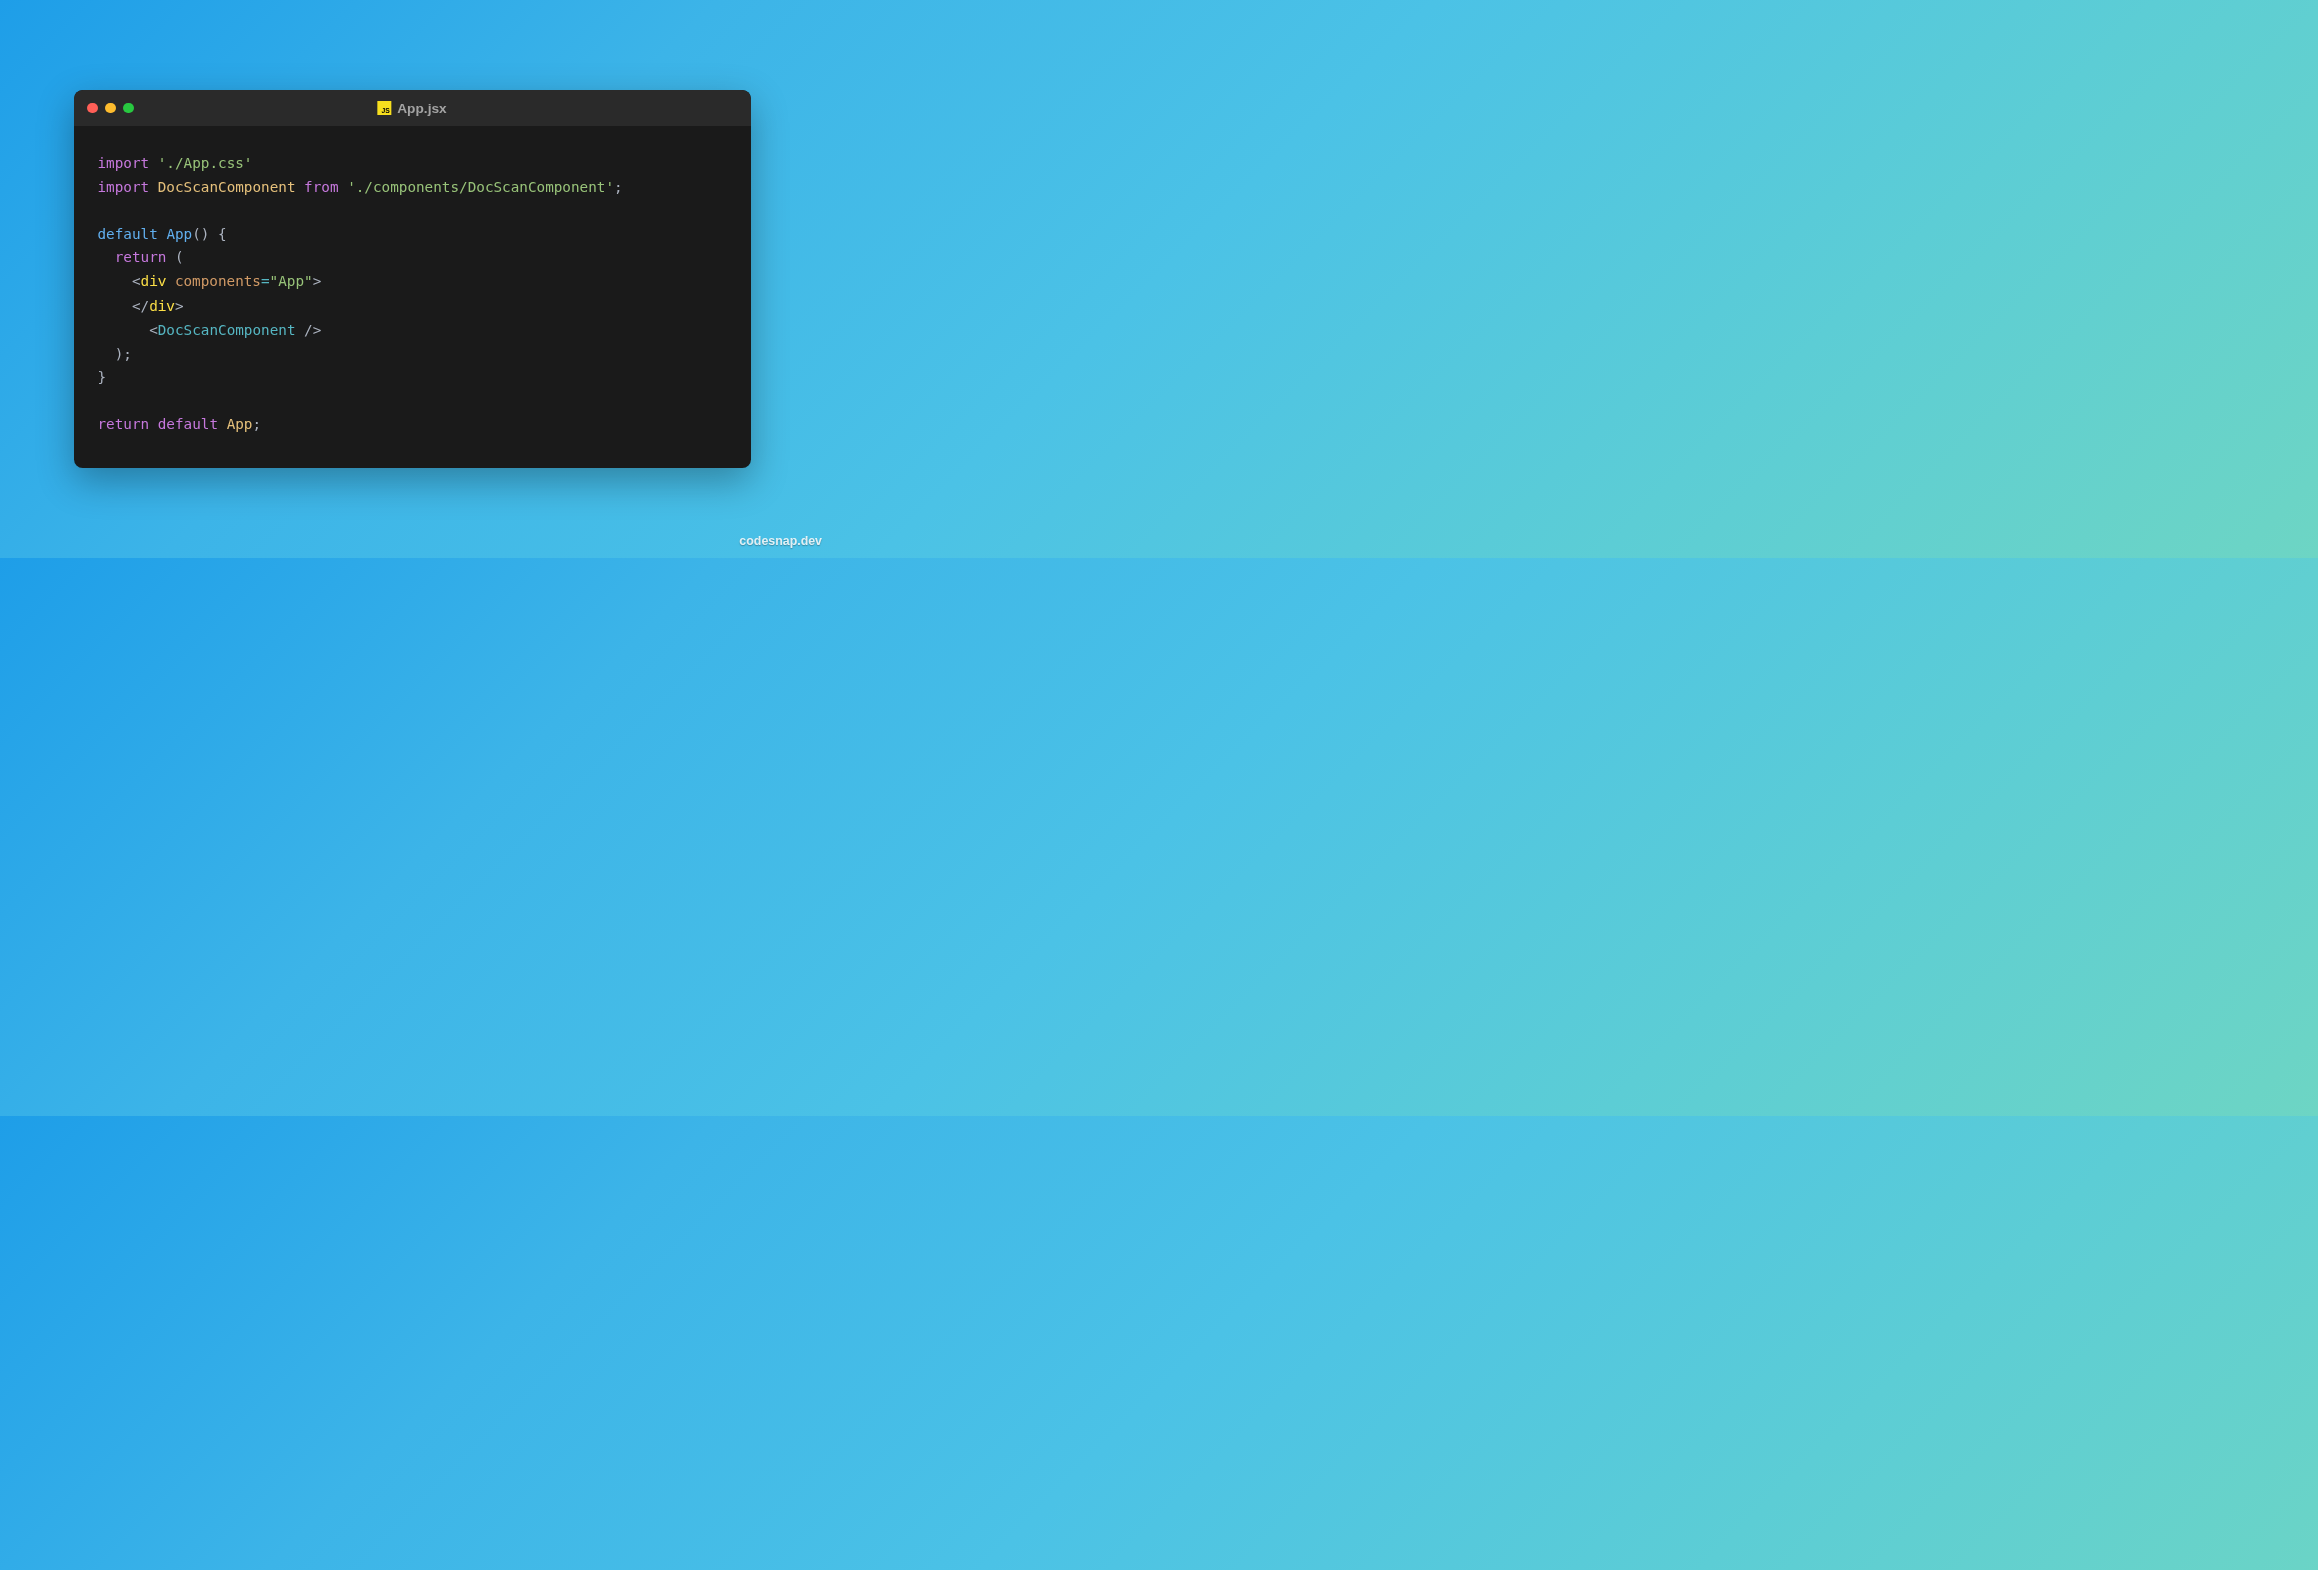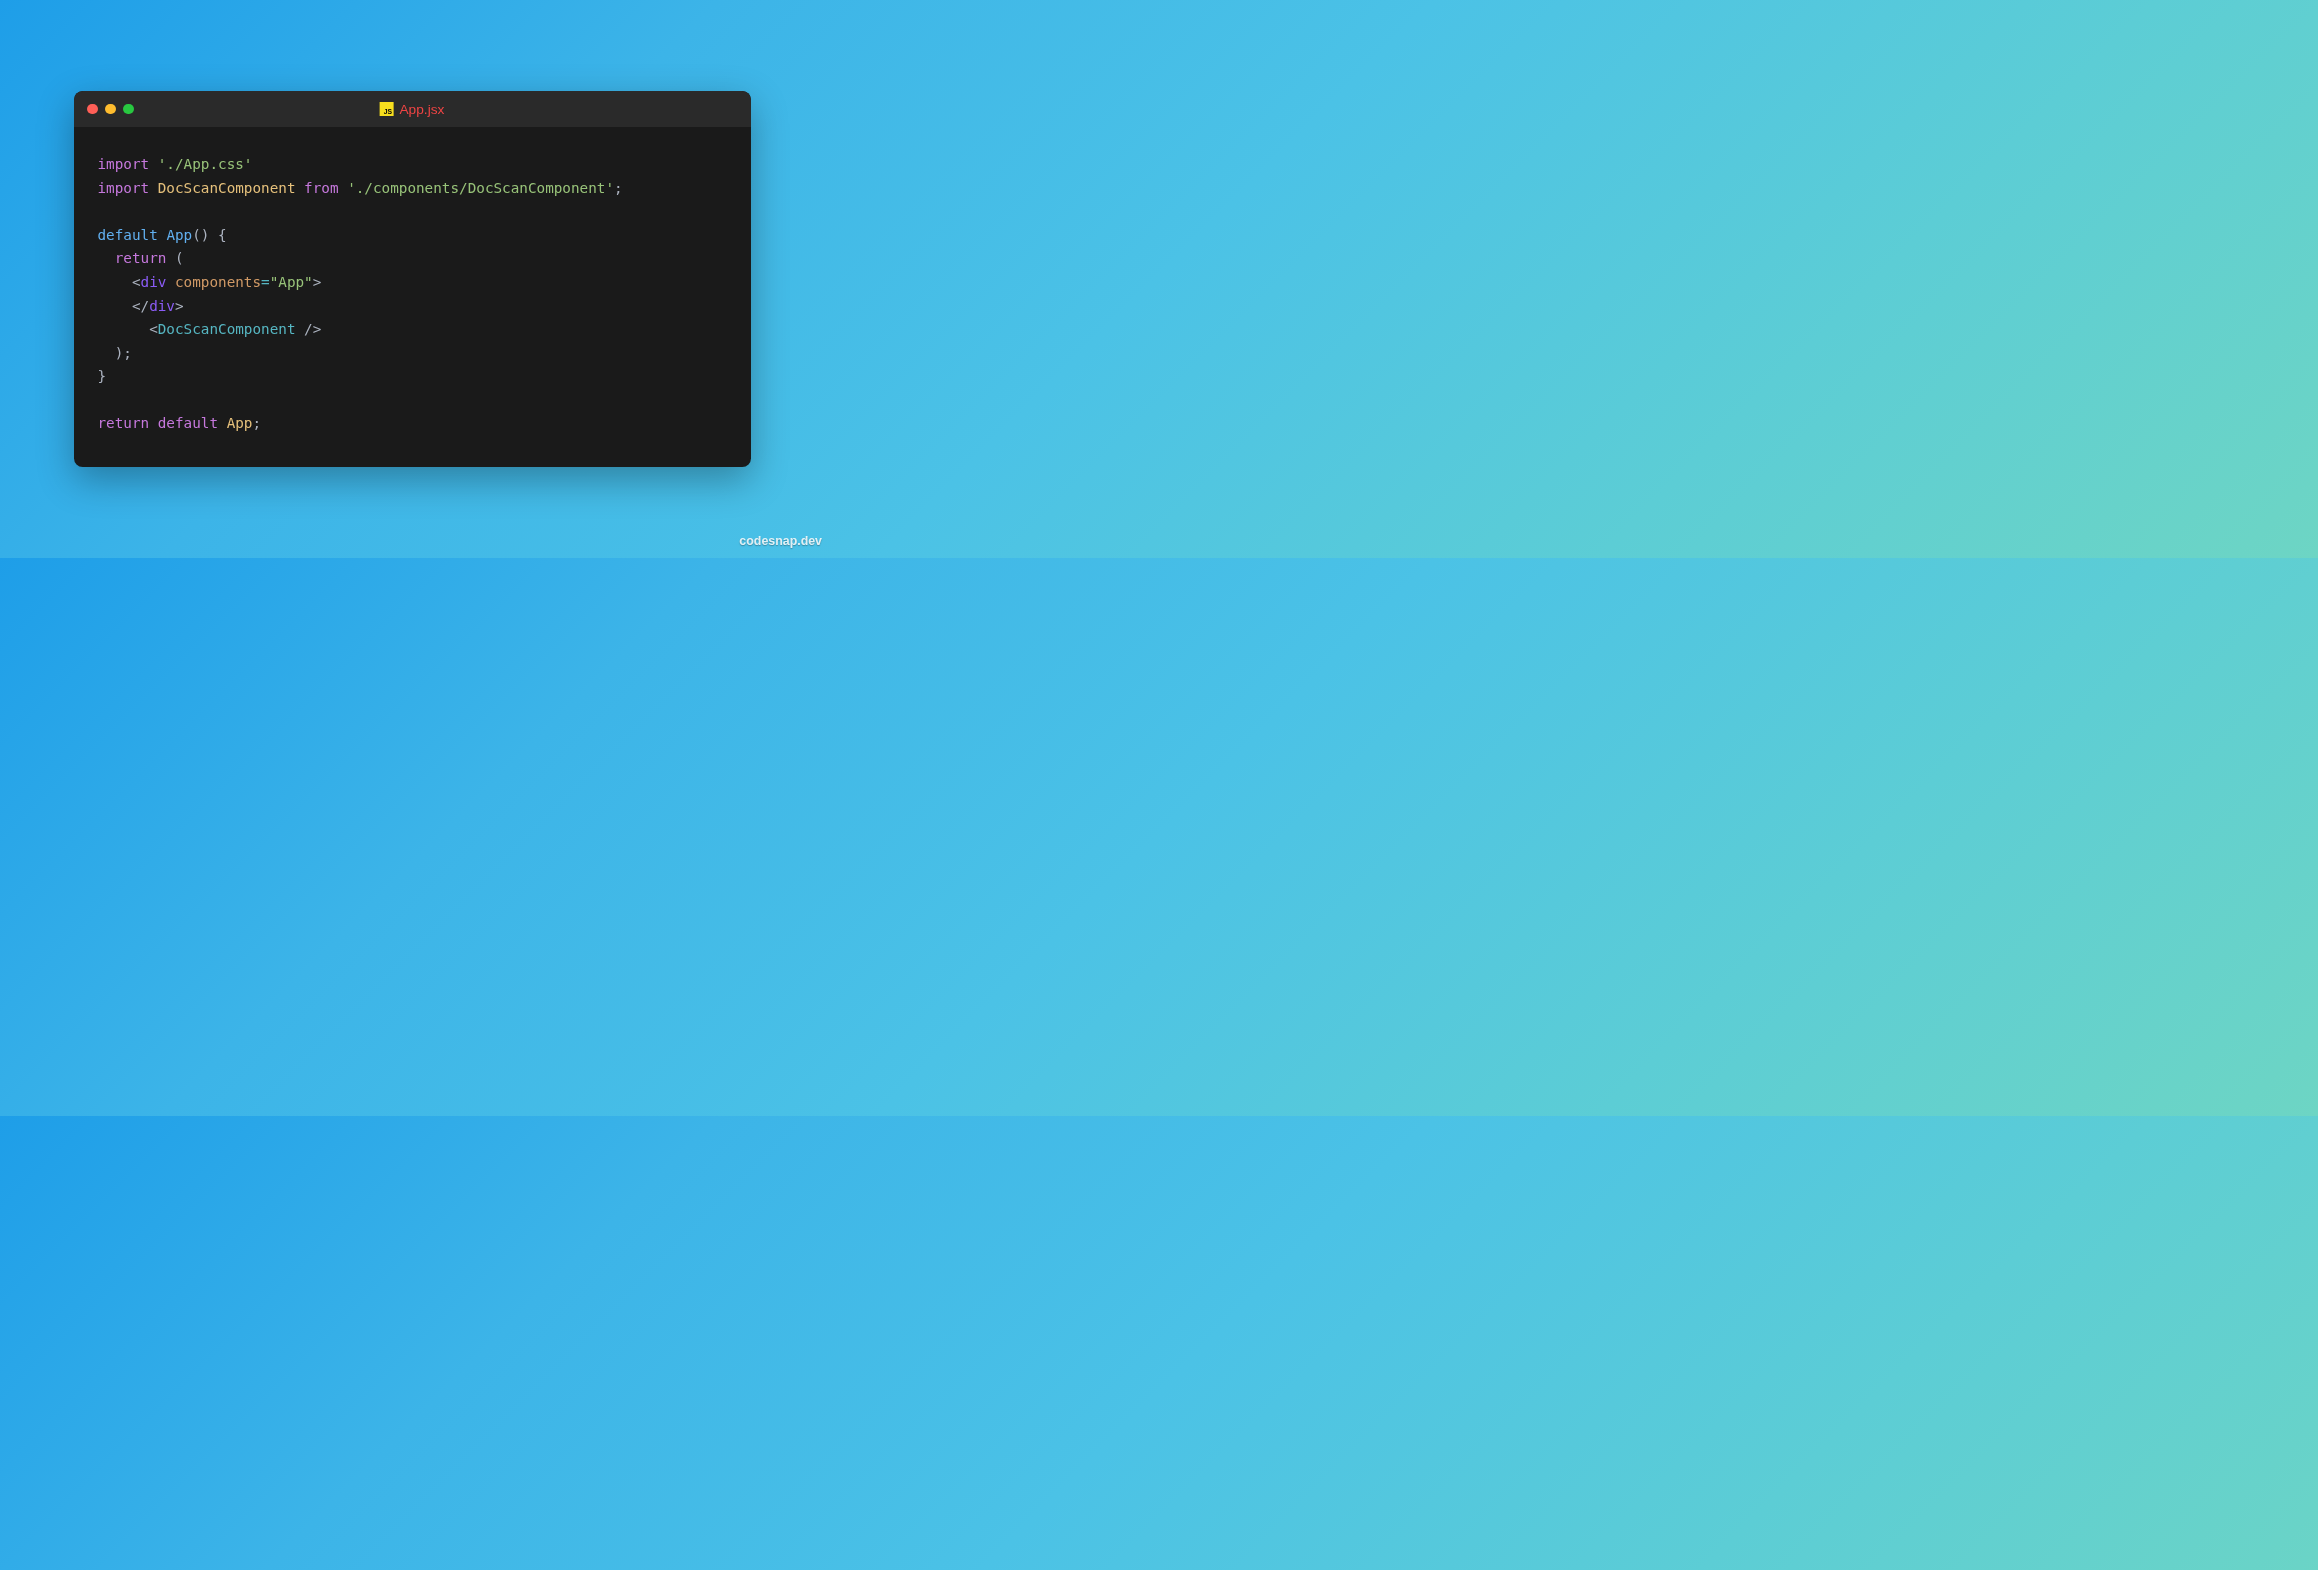--- a/index.html
+++ b/index.html
@@ -77,23 +77,23 @@
       align-items: flex-end;
       justify-content: flex-end;
       padding: 0.6px 1.2px;
       font-weight: bold;
       font-size: 6.8px;
       color: #000;
       font-family: Arial, sans-serif;
     }
     
     .filename {
-      color: #ef4444;
+      color: #a3a3a3;
       font-size: 13.7px;
-      font-weight: 400;
+      font-weight: 700;
     }
     
     .code-area {
       padding: 26px 24px 31px 24px;
       font-family: "SF Mono", Menlo, Monaco, Consolas, monospace;
       font-size: 14.3px;
       line-height: 1.65;
       color: #abb2bf;
     }
     
@@ -131,21 +131,22 @@
     
     .brace {
       color: #abb2bf;
     }
     
     .angle-bracket {
       color: #abb2bf;
     }
     
     .tag-name {
-      color: #8b5cf6;
+      color: #fde047;
+      font-family: Liberation Mono, monospace;
     }
     
     .attr-name {
       color: #d19a66;
     }
     
     .jsx-component {
       color: #56b6c2;
     }
     

